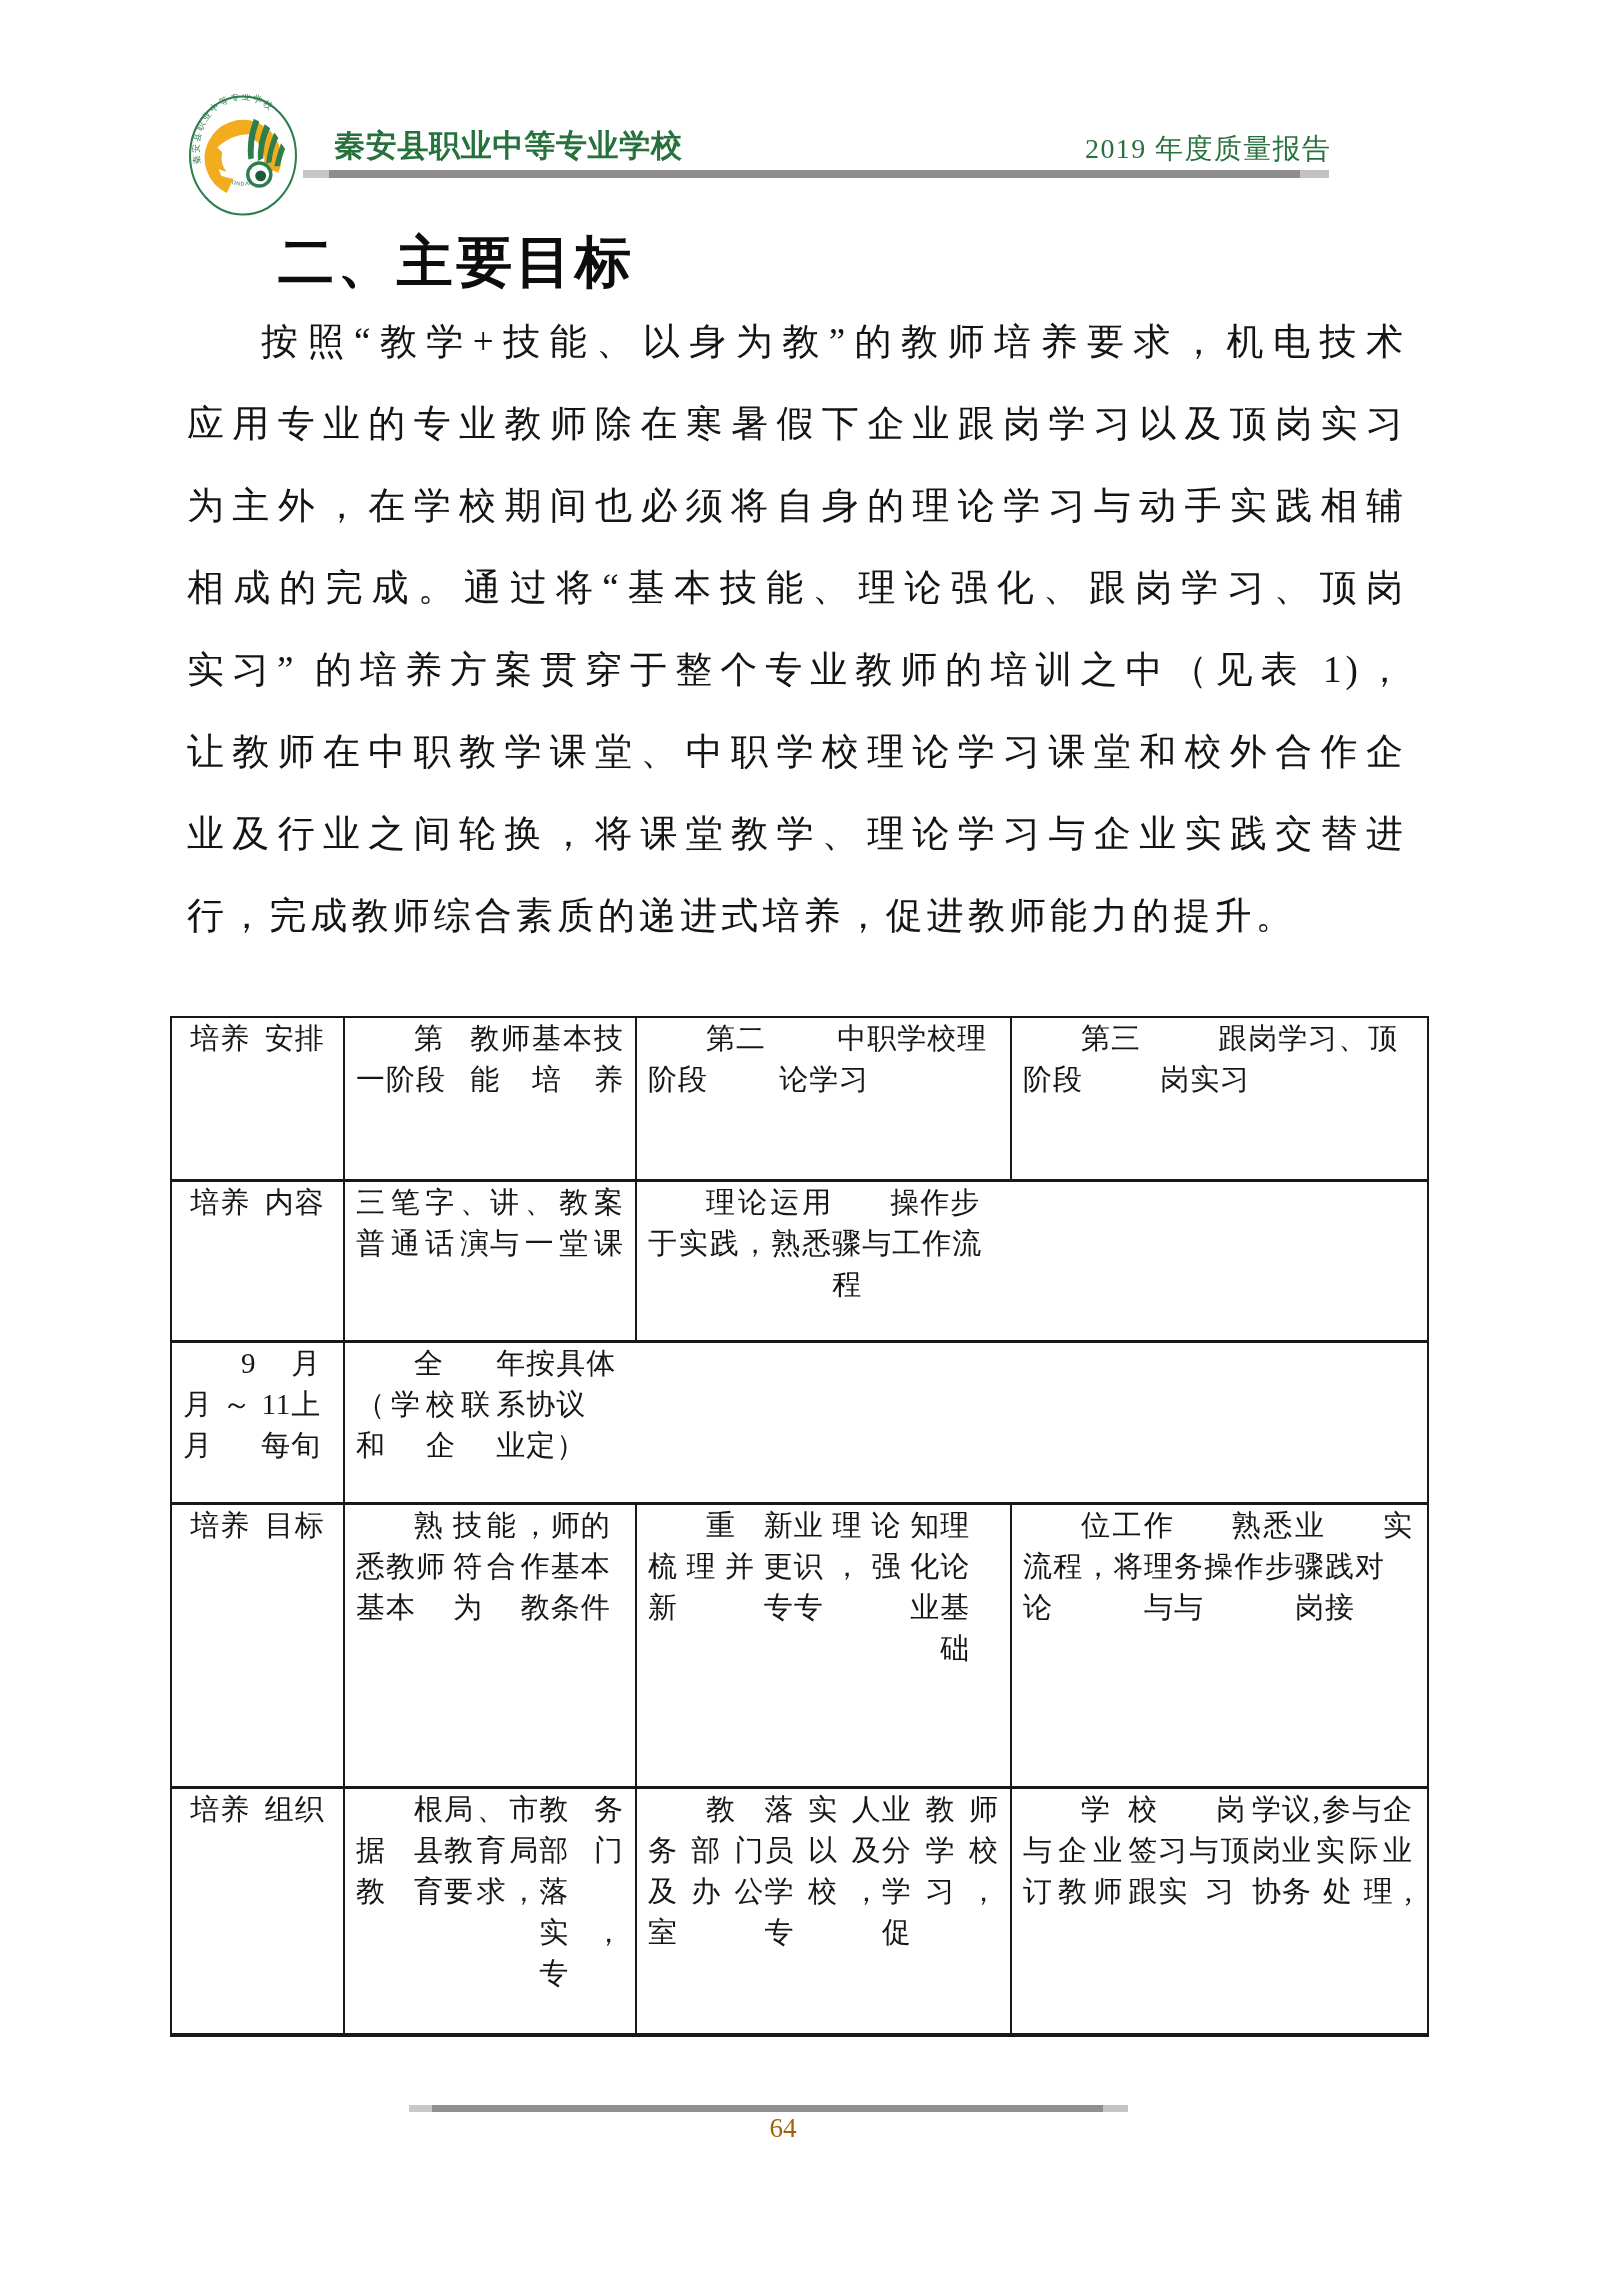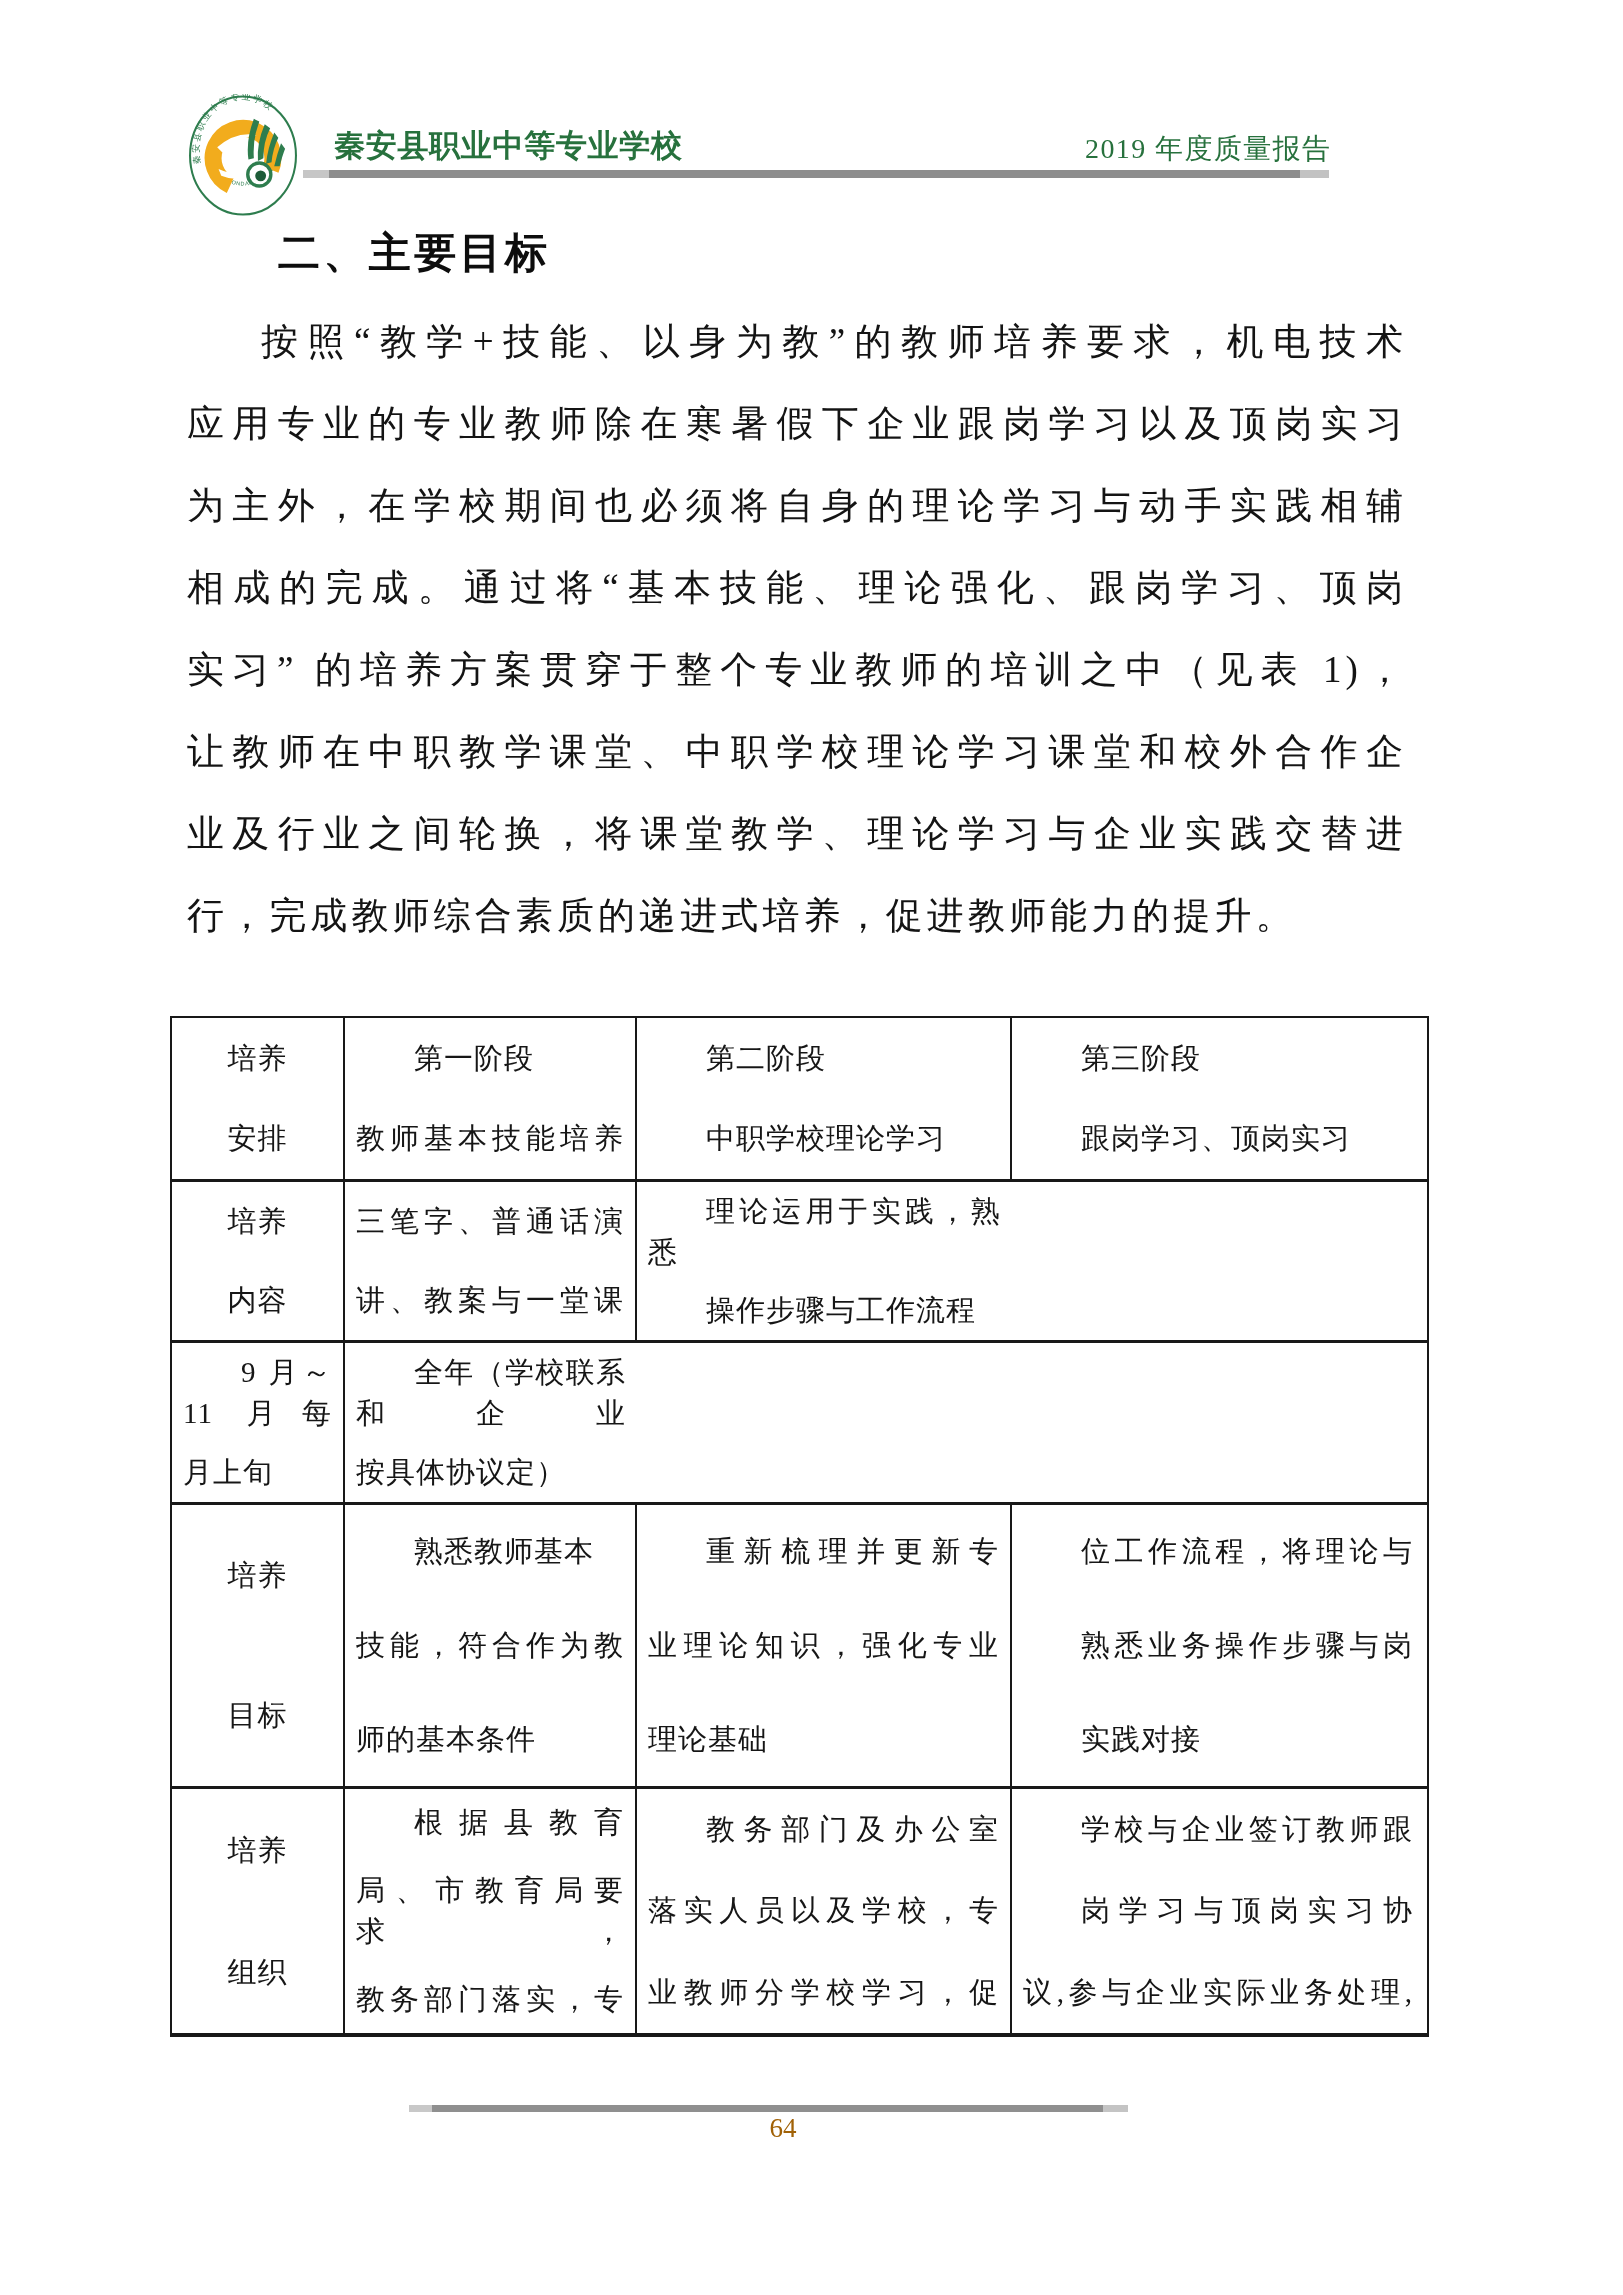--- a/index.html
+++ b/index.html
@@ -49,21 +49,21 @@
       #8d8d8d 26px calc(100% - 29px),
       #c2c2c2 calc(100% - 29px));
   }
 
   
   .heading {
     position: absolute;
     left: 278px; top: 225px;
     font-family: "Liberation Sans", sans-serif;
     font-weight: bold;
-    font-size: 42px;
+    font-size: 56px;
     letter-spacing: 3.4px;
     color: #0d0d0d;
     white-space: nowrap;
   }
 
   
   .para {
     position: absolute;
     left: 187px; top: 301px;
     width: 1220px;
@@ -92,21 +92,21 @@
   .trow:last-child { border-bottom: none; }
   .r1 { height: 164px; }
   .r2 { height: 161px; }
   .r3 { height: 162px; }
   .r4 { height: 284px; }
   .r5 { height: 244px; }
   .tcell {
     border-right: 2px solid #181818;
     padding: 0 11px;
     display: flex;
-    flex-direction: column;
+    flex-direction: row;
     justify-content: space-around;
     font-size: 29px;
     letter-spacing: 1px;
     color: #161616;
     overflow: hidden;
   }
   .tcell:last-child { border-right: none; }
   .tl { line-height: 41px; }
   .tl.ind  { text-indent: 2em; }
   .tl.fill { text-align: justify; text-align-last: justify; }

